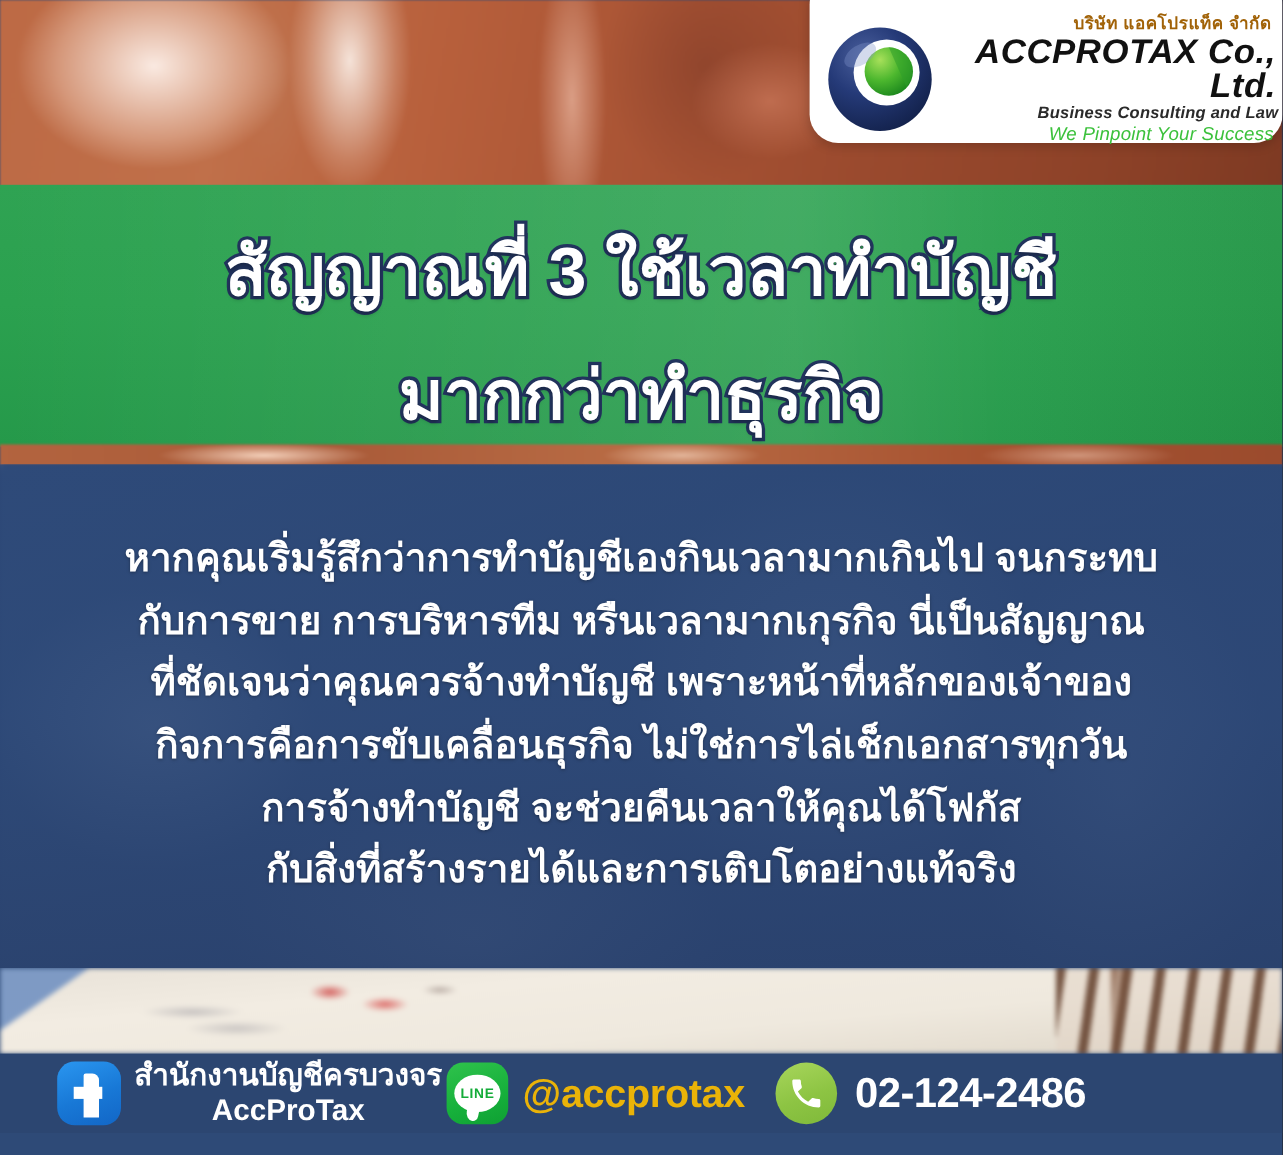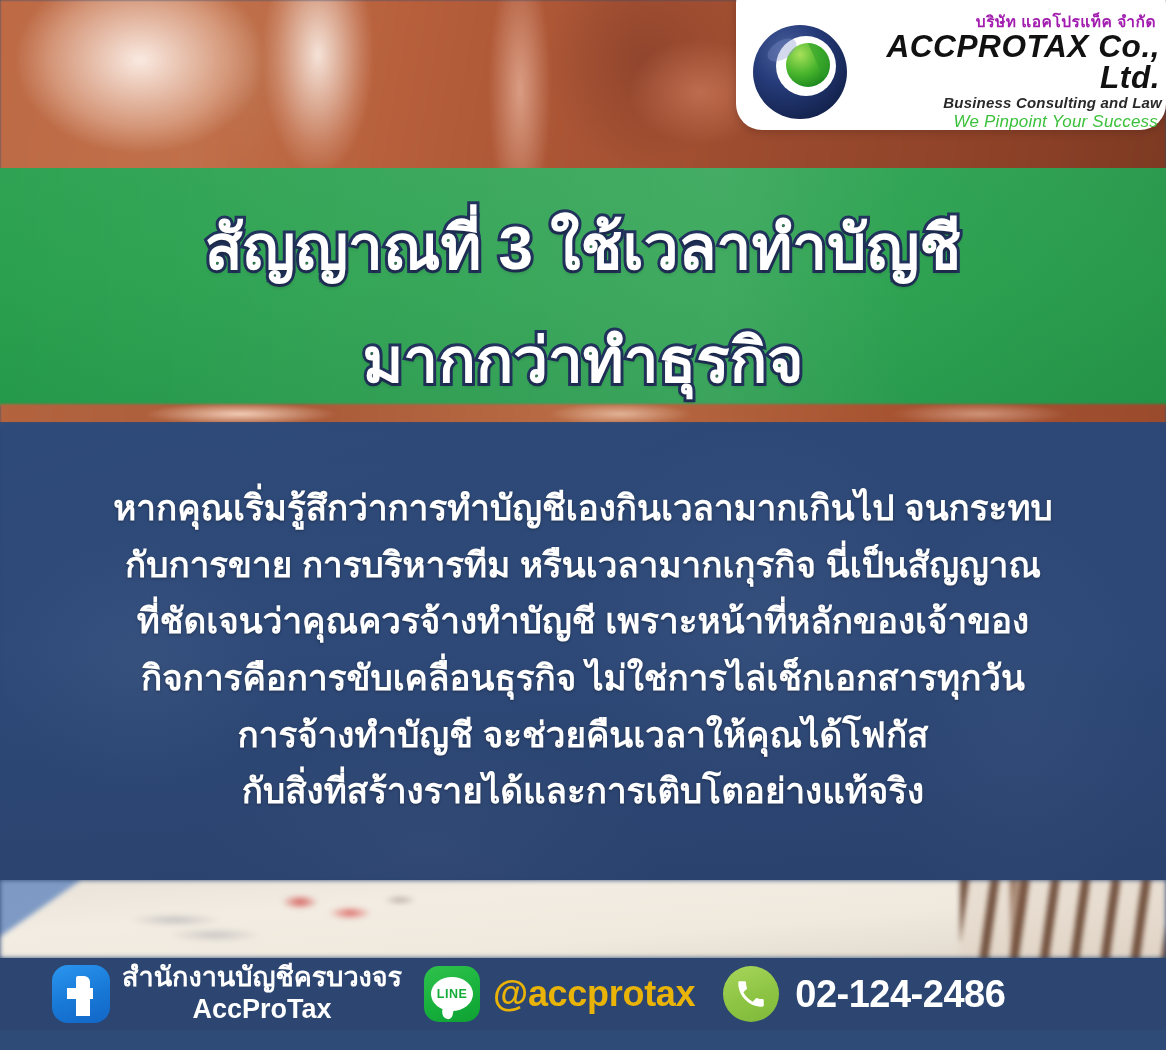--- a/index.html
+++ b/index.html
@@ -37,21 +37,21 @@
     display:flex;align-items:center;
   }
   .logo-mark{
     position:absolute;left:12px;top:44px;width:104px;height:100px;
   }
   .logo-text{
     position:absolute;left:120px;top:36px;width:306px;
     text-align:right;
   }
   .logo-thai{
-    font-size:15.5px;font-weight:bold;color:#a21caf;
+    font-size:15.5px;font-weight:bold;color:#a16207;
     letter-spacing:.5px;line-height:1;
     margin:0 6px 1px 0;
   }
   .logo-main{
     font-size:31px;font-weight:bold;font-style:italic;color:#111;
     letter-spacing:.5px;line-height:1.02;margin:0 2px 1px 0;
     transform:scaleX(1.02);transform-origin:right center;
   }
   .logo-sub{
     font-size:15px;font-style:italic;color:#2a2a2a;font-weight:600;
@@ -182,21 +182,21 @@
     width:26px;height:11px;background:#fff;
   }
   .fb-label{
     margin-left:12px;
     color:#fff;font-size:27px;font-weight:bold;
     line-height:1.18;text-align:center;
   }
   .line-icon{
     width:56px;height:56px;border-radius:15px;
     background:linear-gradient(160deg,#2fc24c 0%,#16b03b 60%,#0fa033 100%);
-    position:relative;flex:none;margin-left:22px;
+    position:relative;flex:none;margin-left:4px;
     display:flex;align-items:center;justify-content:center;
   }
   .line-bubble{
     width:42px;height:34px;background:#fff;border-radius:50%;
     position:relative;
     display:flex;align-items:center;justify-content:center;
   }
   .line-bubble::after{
     content:"";position:absolute;left:11px;bottom:-8px;
     width:11px;height:13px;background:#fff;

